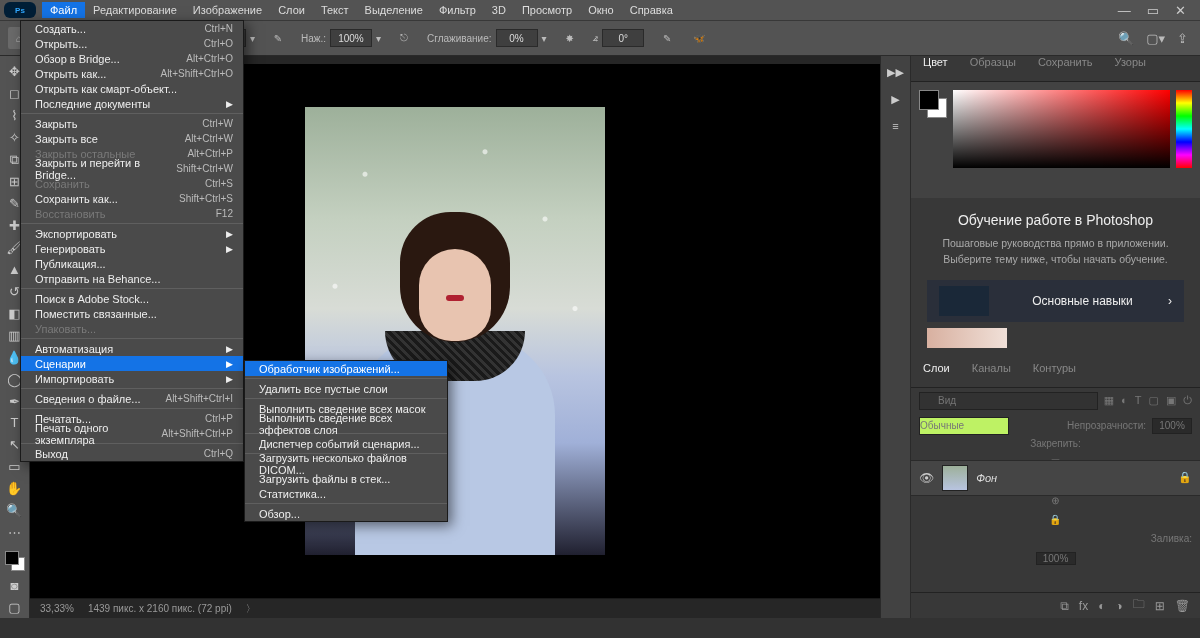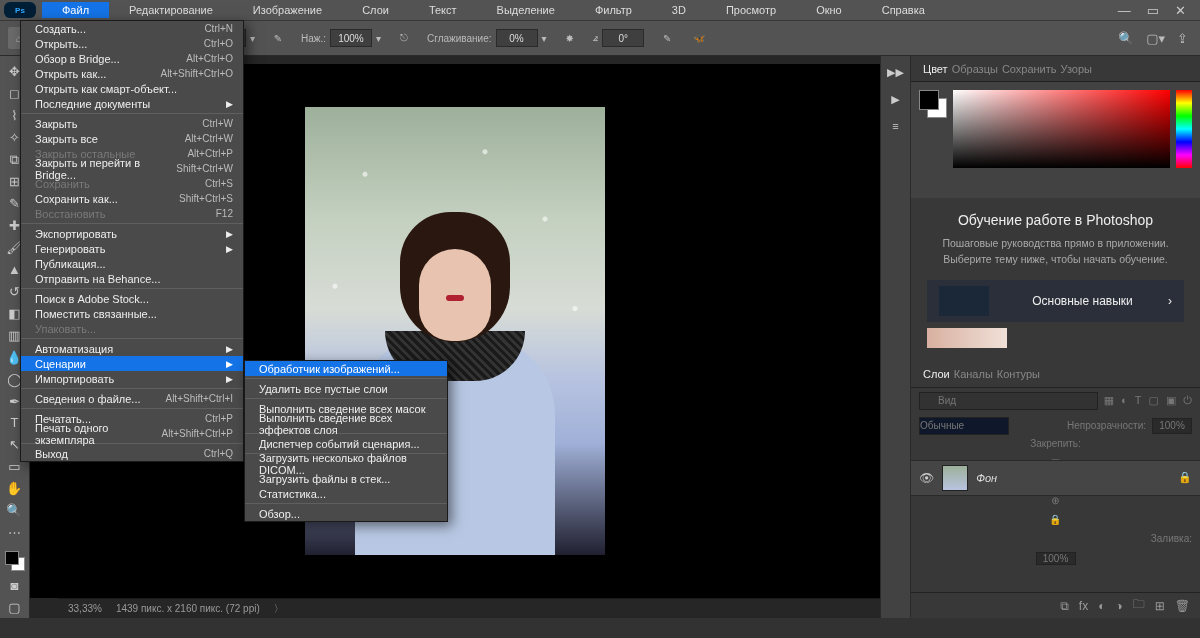--- a/index.html
+++ b/index.html
@@ -1,19 +1,19 @@
 <!DOCTYPE html>
 <html><head>
 <meta charset="utf-8">
 <style>
 * { margin:0; padding:0; box-sizing:border-box; font-family:"Segoe UI",Tahoma,sans-serif; user-select:none; }
 body { width:1200px; height:638px; background:#323232; color:#ccc; font-size:11px; overflow:hidden; position:relative; }
 .menubar { height:20px; background:#535353; display:flex; align-items:center; padding-left:4px; }
 .ps-logo { width:32px; height:16px; background:#001e36; color:#31a8ff; font-size:8px; font-weight:bold; display:flex; align-items:center; justify-content:center; border-radius:6px; margin-right:6px; }
-.menubar-item { padding:2px 20px; color:#ddd; cursor:default; }
+.menubar-item { padding:2px 8px; color:#ddd; cursor:default; }
 .menubar-item.open { background:#1473e6; color:#fff; }
 .win-controls { margin-left:auto; display:flex; gap:16px; padding-right:14px; color:#ccc; font-size:13px; }
 .optionsbar { height:36px; background:#535353; border-top:1px solid #383838; border-bottom:1px solid #2a2a2a; display:flex; align-items:center; padding-left:8px; gap:14px; font-size:10px; color:#bbb; }
 .ob-home { width:22px; height:22px; background:#6a6a6a; border-radius:2px; display:flex; align-items:center; justify-content:center; }
 .ob-sep { width:1px; height:22px; background:#3a3a3a; }
 .ob-field { display:flex; align-items:center; gap:4px; }
 .ob-input { width:42px; height:18px; background:#3f3f3f; border:1px solid #2a2a2a; color:#ddd; text-align:center; font-size:10px; }
 .ob-icon { width:18px; height:18px; display:flex; align-items:center; justify-content:center; color:#bbb; }
 .ob-right { margin-left:auto; display:flex; gap:12px; padding-right:12px; font-size:13px; color:#bbb; }
 .main { display:flex; height:562px; }
@@ -31,42 +31,42 @@
  radial-gradient(circle at 60% 10%,#fff 0 2px,transparent 3px),
  radial-gradient(circle at 80% 25%,#fff 0 2px,transparent 3px),
  radial-gradient(circle at 35% 30%,#fff 0 2px,transparent 3px),
  radial-gradient(circle at 10% 40%,#fff 0 2px,transparent 3px),
  radial-gradient(circle at 90% 45%,#fff 0 2px,transparent 3px); opacity:.6; }
 .head { position:absolute; left:50%; top:38%; transform:translate(-50%,-50%); width:110px; height:130px; background:#2a1810; border-radius:55px 55px 60px 60px; }
 .face { position:absolute; left:50%; top:42%; transform:translate(-50%,-50%); width:72px; height:92px; background:#e8c4b0; border-radius:40px 40px 36px 36px; }
 .lips { position:absolute; left:50%; top:50%; transform:translateX(-50%); width:18px; height:6px; background:#b02030; border-radius:3px; }
 .body { position:absolute; left:50%; bottom:0; transform:translateX(-50%); width:200px; height:220px; background:#b8c8e4; border-radius:80px 80px 0 0; }
 .collar { position:absolute; left:50%; top:50%; transform:translateX(-50%); width:140px; height:50px; background:repeating-linear-gradient(45deg,#1a1a1a 0 3px,#333 3px 6px); border-radius:0 0 70px 70px; }
-.statusbar { height:20px; background:#262626; color:#999; display:flex; align-items:center; gap:14px; padding-left:10px; font-size:10px; border-top:1px solid #1a1a1a;margin-left:28px; }
+.statusbar { height:20px; background:#262626; color:#999; display:flex; align-items:center; gap:14px; padding-left:10px; font-size:10px; border-top:1px solid #1a1a1a; }
 .docklet { width:30px; background:#424242; display:flex; flex-direction:column; align-items:center; padding-top:10px; gap:14px; border-left:1px solid #2a2a2a; }
 .panels { width:290px; background:#323232; display:flex; flex-direction:column; border-left:1px solid #2a2a2a; }
-.panel-tabs { height:26px; display:flex; align-items:center; gap:4px; padding-left:12px; background:#383838; font-size:11px; color:#888; border-bottom:1px solid #222; }
+.panel-tabs { height:26px; display:flex; gap:22px; padding-left:12px; background:#383838; font-size:11px; color:#888; border-bottom:1px solid #222; }
 .panel-tabs .active { color:#eee; }
 .color-panel { height:116px; position:relative; padding:8px; display:flex; gap:6px; background:#424242; }
 .color-swatch { width:28px; height:28px; position:relative; }
 .cs-fg { position:absolute; width:20px; height:20px; background:#000; border:1px solid #888; left:0; top:0; z-index:2; }
 .cs-bg { position:absolute; width:20px; height:20px; background:#fff; border:1px solid #888; right:0; bottom:0; }
 .color-field { flex:1; height:78px; background:linear-gradient(to bottom,transparent,#000),linear-gradient(to right,#fff,#ff0000); position:relative; }
 .hue-strip { width:16px; height:78px; background:linear-gradient(to bottom,#f00,#ff0,#0f0,#0ff,#00f,#f0f,#f00); }
 .learn-panel { padding:14px 16px; background:#383838; color:#ccc; }
 .learn-title { text-align:center; font-size:14px; color:#eee; margin-bottom:8px; }
 .learn-desc { text-align:center; font-size:10.5px; line-height:1.5; color:#aaa; }
 .learn-card { margin:12px 0 0 0; height:42px; background:#2a2f3a; display:flex; align-items:center; justify-content:space-between; padding:0 12px; font-size:12px; color:#eee; }
 .learn-thumb { height:20px; background:linear-gradient(90deg,#d8b0a0,#f0e0d8); margin-top:6px; width:80px; }
 .layers-panel { flex:1; background:#383838; display:flex; flex-direction:column; }
 .layer-controls { height:26px; display:flex; align-items:center; padding:0 8px; gap:6px; font-size:10px; color:#777; }
 .lc-search { flex:1; height:18px; background:#323232; border:1px solid #222; color:#777; padding-left:18px; font-size:10px; }
 .lc-icons { display:flex; gap:7px; font-size:11px; }
 .layer-row2 { height:24px; display:flex; align-items:center; padding:0 8px; gap:6px; font-size:10px; color:#777; }
-.lr-select { height:18px; background:#0f172a; border:1px solid #222; color:#777; font-size:10px; width:90px; }
+.lr-select { height:18px; background:#bef264; border:1px solid #222; color:#777; font-size:10px; width:90px; }
 .lr-pct { height:16px; width:40px; background:#2a2a2a; color:#777; text-align:center; font-size:10px; border:1px solid #222; }
 .layer-lock { height:22px; display:flex; align-items:center; padding:0 8px; gap:8px; font-size:10px; color:#777;flex-direction:column; }
 .layer-item { height:36px; display:flex; align-items:center; padding:0 8px; gap:8px; background:#454545; border-top:1px solid #2a2a2a; border-bottom:1px solid #2a2a2a; }
 .layer-eye { font-size:12px; color:#ccc; }
 .layer-thumb { width:26px; height:26px; background:linear-gradient(#9db09a,#b8c4e0); border:1px solid #222; }
 .layer-name { font-size:11px; color:#ddd; font-style:italic; }
 .layer-footer { margin-top:auto; height:26px; display:flex; align-items:center; justify-content:flex-end; gap:10px; padding-right:10px; font-size:12px; color:#999; border-top:1px solid #222; }
 
 .dropdown { position:absolute; left:20px; top:20px; width:224px; background:#4a4a4a; border:1px solid #1a1a1a; box-shadow:4px 4px 12px rgba(0,0,0,.5); z-index:100; }
 .submenu { position:absolute; left:244px; top:360px; width:204px; background:#4a4a4a; border:1px solid #1a1a1a; box-shadow:4px 4px 12px rgba(0,0,0,.5); z-index:101; }

